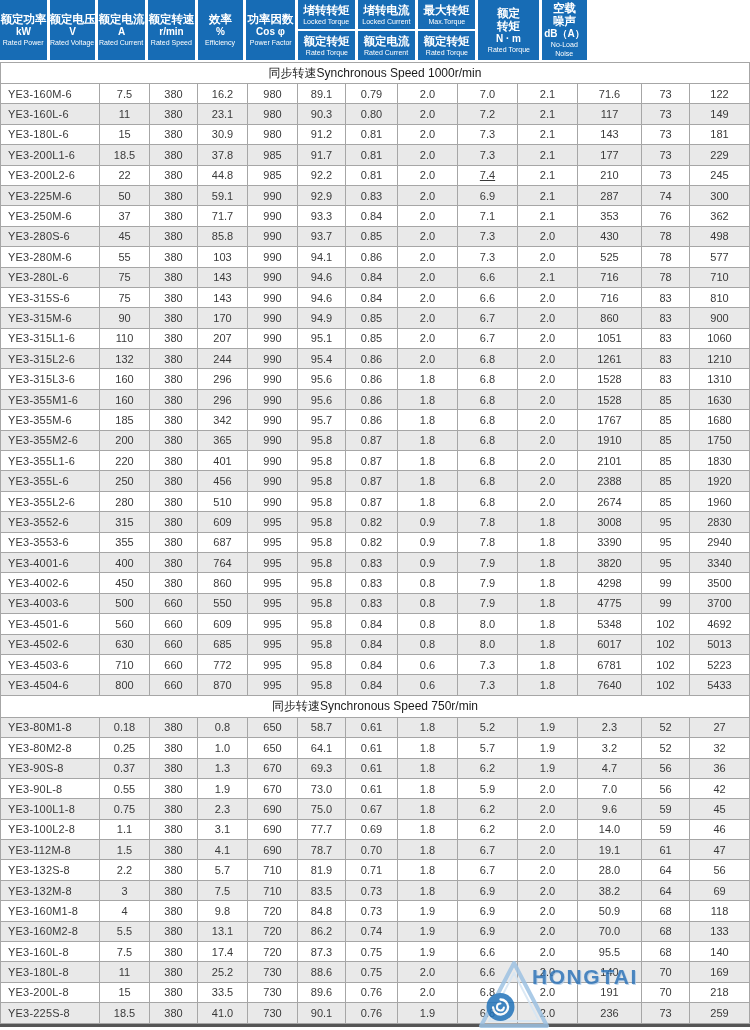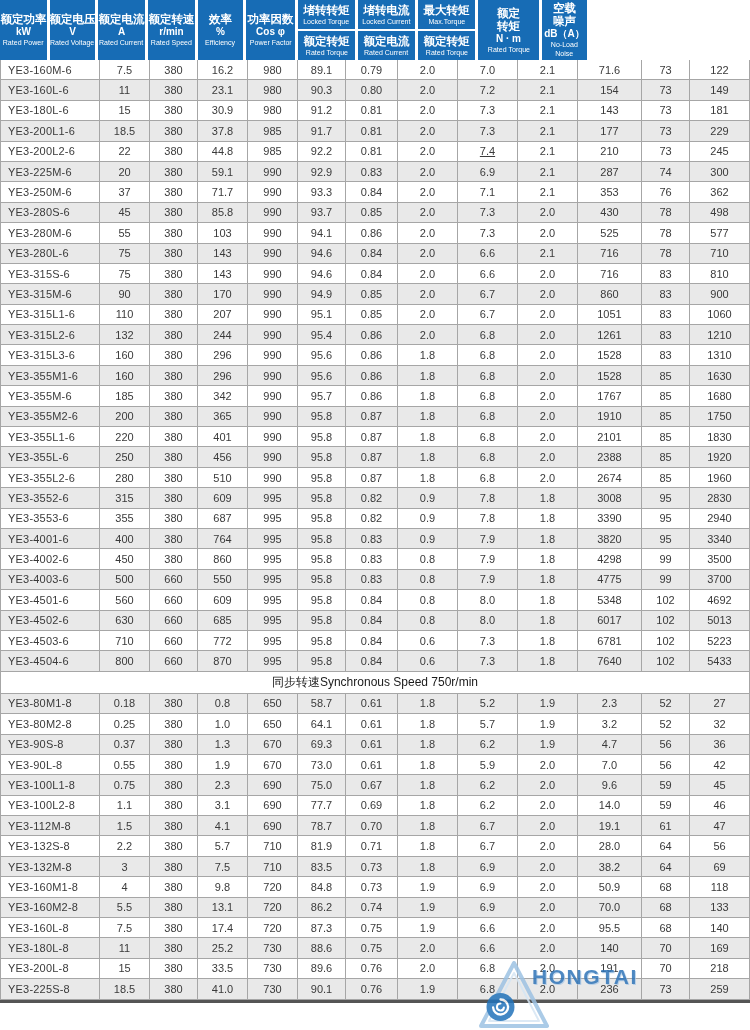--- a/index.html
+++ b/index.html
@@ -120,20 +120,21 @@
     </div>
     <div class="hcell" style="width: 48px;">
       <span class="hcn">空载</span>
       <span class="hcn">噪声</span>
       <span class="hunit">dB（A）</span>
       <span class="hen">No-Load</span>
       <span class="hen">Noise</span>
     </div>
   </div>
 <div class="tbody" id="tbody">
+    <div class="srow first">同步转速Synchronous Speed  1000r/min</div>
     <div class="drow">
       <div class="dcell typecell" style="width: 100px;">YE3-160M-6</div>
       <div class="dcell" style="width: 50px;">7.5</div>
       <div class="dcell" style="width: 48px;">380</div>
       <div class="dcell" style="width: 50px;">16.2</div>
       <div class="dcell" style="width: 50px;">980</div>
       <div class="dcell" style="width: 48px;">89.1</div>
       <div class="dcell" style="width: 52px;">0.79</div>
       <div class="dcell" style="width: 60px;">2.0</div>
       <div class="dcell" style="width: 60px;">7.0</div>
@@ -146,21 +147,21 @@
       <div class="dcell typecell" style="width: 100px;">YE3-160L-6</div>
       <div class="dcell" style="width: 50px;">11</div>
       <div class="dcell" style="width: 48px;">380</div>
       <div class="dcell" style="width: 50px;">23.1</div>
       <div class="dcell" style="width: 50px;">980</div>
       <div class="dcell" style="width: 48px;">90.3</div>
       <div class="dcell" style="width: 52px;">0.80</div>
       <div class="dcell" style="width: 60px;">2.0</div>
       <div class="dcell" style="width: 60px;">7.2</div>
       <div class="dcell" style="width: 60px;">2.1</div>
-      <div class="dcell" style="width: 64px;">154</div>
+      <div class="dcell" style="width: 64px;">117</div>
       <div class="dcell" style="width: 48px;">73</div>
       <div class="dcell" style="width: 60px;">149</div>
     </div>
     <div class="drow">
       <div class="dcell typecell" style="width: 100px;">YE3-180L-6</div>
       <div class="dcell" style="width: 50px;">15</div>
       <div class="dcell" style="width: 48px;">380</div>
       <div class="dcell" style="width: 50px;">30.9</div>
       <div class="dcell" style="width: 50px;">980</div>
       <div class="dcell" style="width: 48px;">91.2</div>
@@ -197,21 +198,21 @@
       <div class="dcell" style="width: 52px;">0.81</div>
       <div class="dcell" style="width: 60px;">2.0</div>
       <div class="dcell" style="width: 60px; text-decoration: underline;">7.4</div>
       <div class="dcell" style="width: 60px;">2.1</div>
       <div class="dcell" style="width: 64px;">210</div>
       <div class="dcell" style="width: 48px;">73</div>
       <div class="dcell" style="width: 60px;">245</div>
     </div>
     <div class="drow shade">
       <div class="dcell typecell" style="width: 100px;">YE3-225M-6</div>
-      <div class="dcell" style="width: 50px;">20</div>
+      <div class="dcell" style="width: 50px;">50</div>
       <div class="dcell" style="width: 48px;">380</div>
       <div class="dcell" style="width: 50px;">59.1</div>
       <div class="dcell" style="width: 50px;">990</div>
       <div class="dcell" style="width: 48px;">92.9</div>
       <div class="dcell" style="width: 52px;">0.83</div>
       <div class="dcell" style="width: 60px;">2.0</div>
       <div class="dcell" style="width: 60px;">6.9</div>
       <div class="dcell" style="width: 60px;">2.1</div>
       <div class="dcell" style="width: 64px;">287</div>
       <div class="dcell" style="width: 48px;">74</div>

